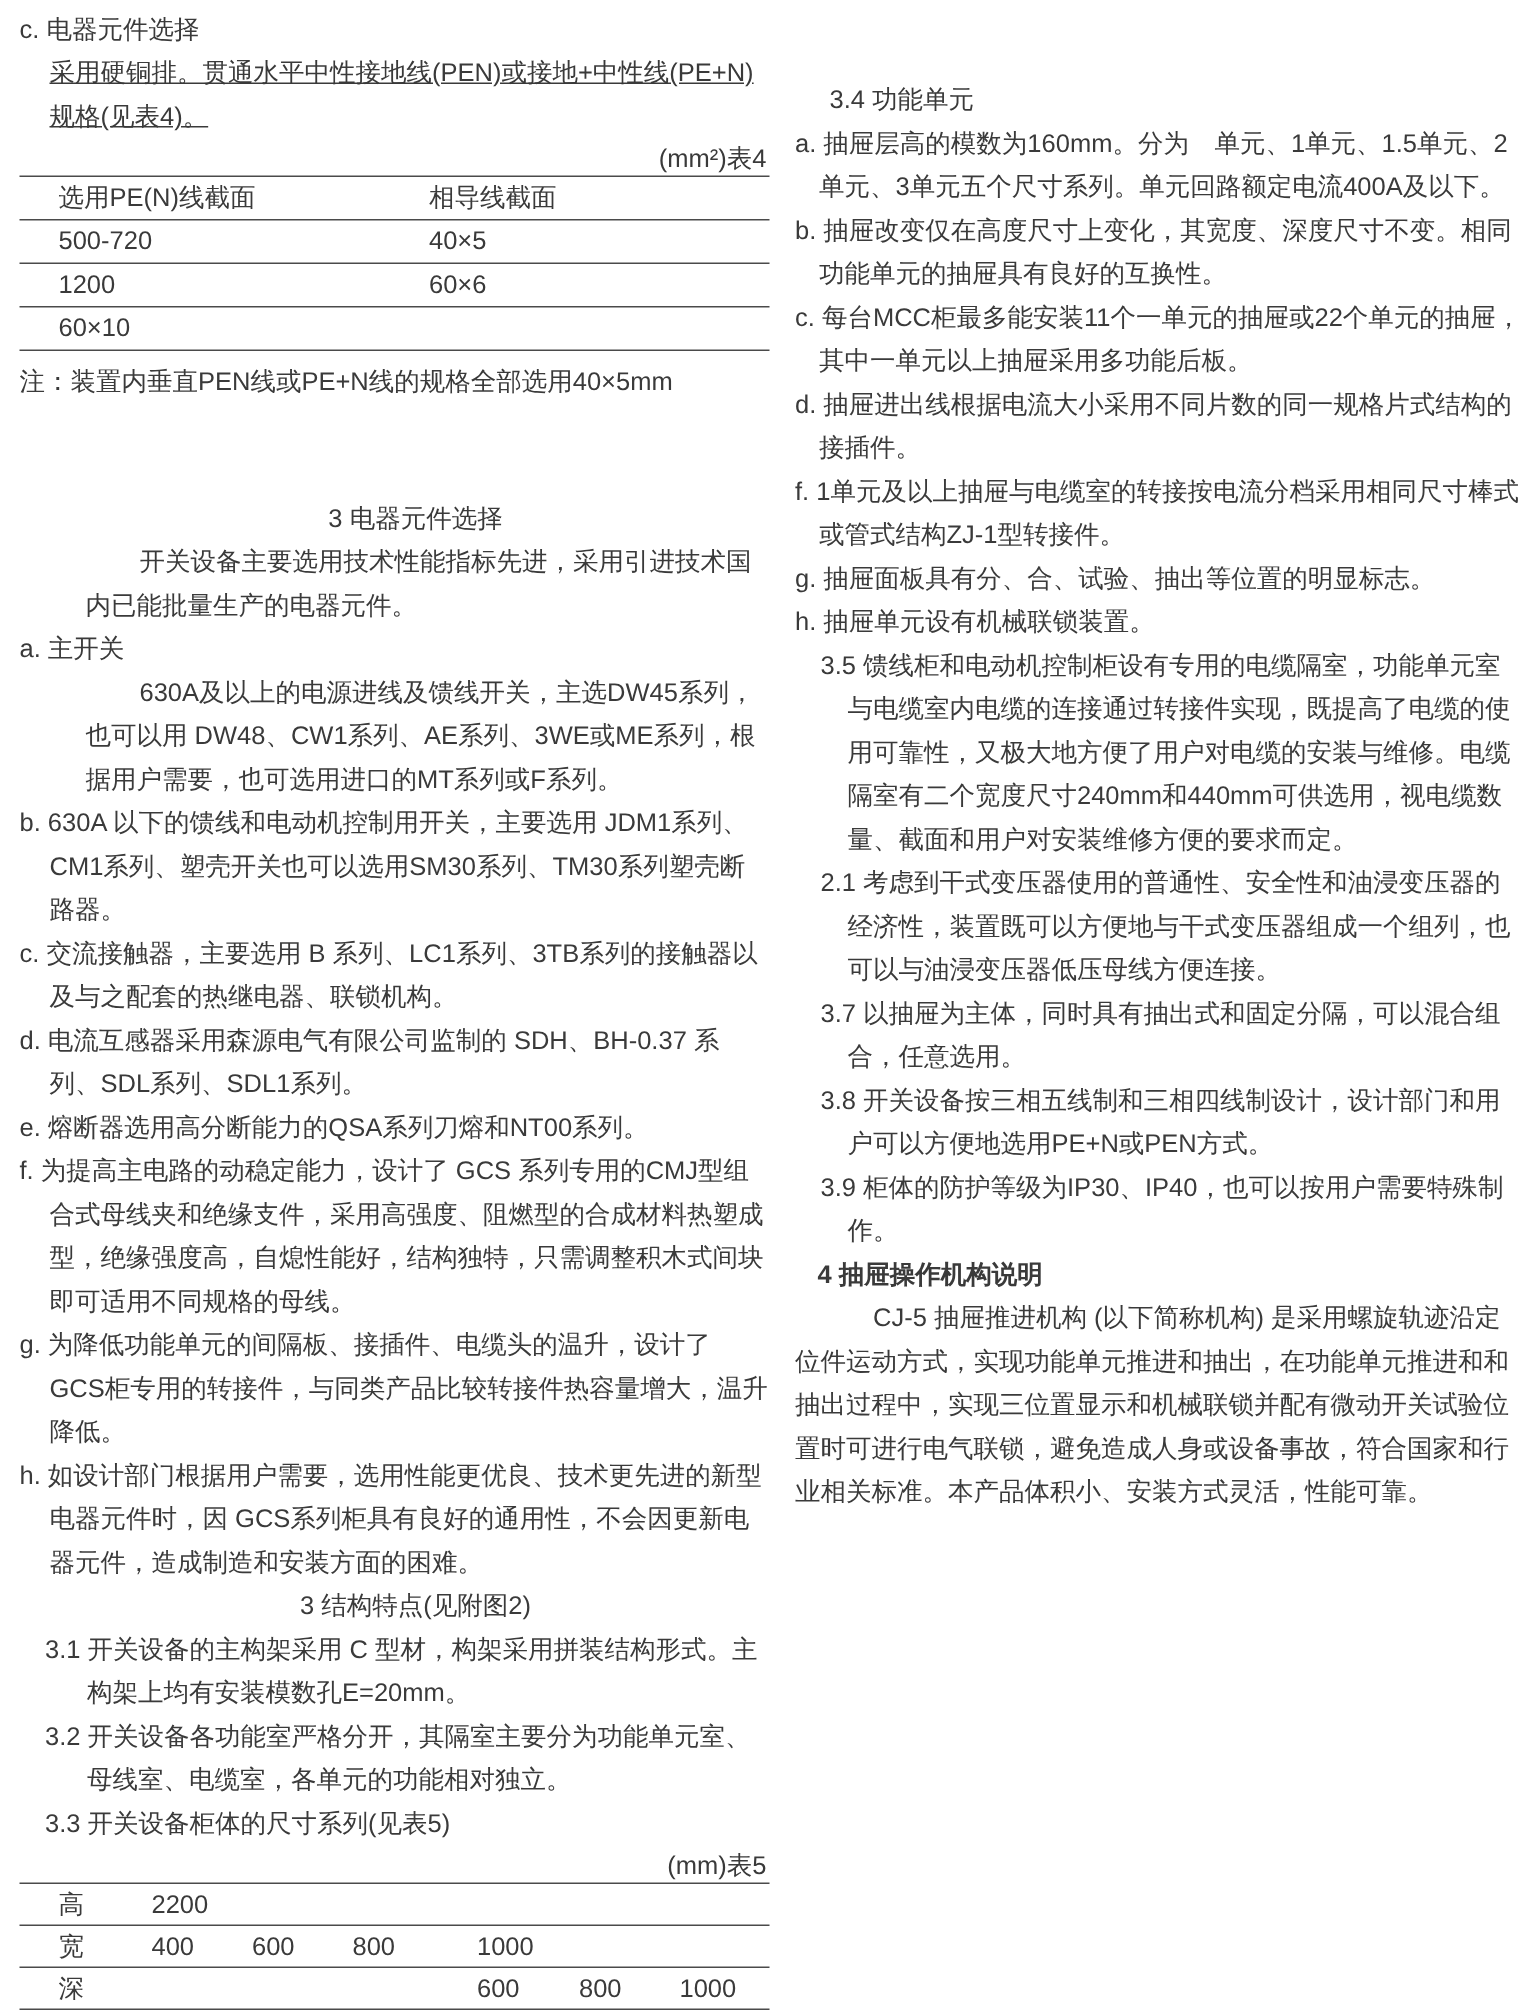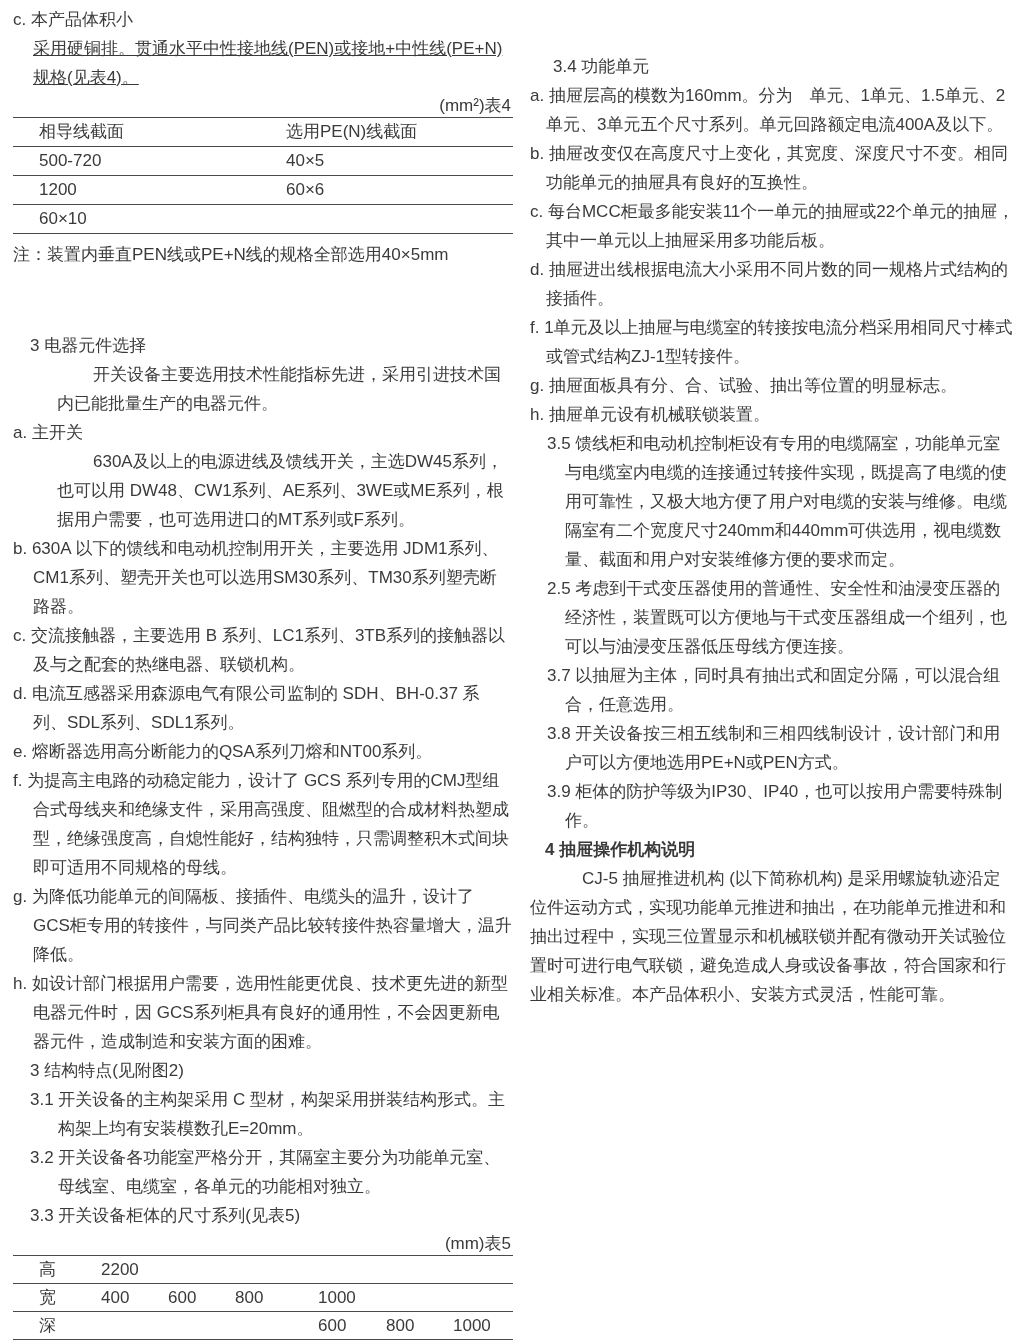--- a/index.html
+++ b/index.html
@@ -11,21 +11,21 @@
   }
   .page { position:relative; width:1015px; height:1344px; background:#fff; }
   .col  { position:absolute; top:0; font-size:17px; line-height:29px; }
   .col-left  { left:13px;  width:500px; padding-top:5px; }
   .col-right { left:530px; width:485px; padding-top:52px; }
   p { margin:0; padding:0; }
 
   
   .col-left .item      { padding-left:20px; text-indent:-20px; }
   .col-left .item-body { padding-left:20px;text-decoration:underline; }
-  .col-left .section   { margin-left:17px; }
+  .col-left .section   { margin-left:28px;text-align:center; }
   .col-left .num       { margin-left:17px; padding-left:28px; text-indent:-28px; }
   .col-left .para      { text-indent:36px;margin-left:44px; }
   .gap                 { margin-top:62px; }
   .note                { margin-top:6px; }
 
   
   .col-right .item     { padding-left:16px; text-indent:-16px; }
   .col-right .section  { margin-left:23px; }
   .col-right .sec4     { margin-left:15px;font-weight:bold; }
   .col-right .num      { margin-left:17px; padding-left:18px; text-indent:-18px; }
@@ -39,28 +39,28 @@
   .t4 .trow { grid-template-columns:247px 1fr; height:28px; line-height:28px; }
   .t5 .trow { grid-template-columns:62px 67px 67px 83px 68px 67px 1fr; height:27px; line-height:27px; }
   .tcell { overflow:hidden; white-space:nowrap; }
 </style>
 </head>
 <body>
 
 <div class="page">
 
   <div class="col col-left">
-    <p class="item">c. 本产品体积小</p>
+    <p class="item">c. 电器元件选择</p>
     <p class="item-body">采用硬铜排。贯通水平中性接地线(PEN)或接地+中性线(PE+N)规格(见表4)。</p>
 
     <div class="tbl-cap">(mm²)表4</div>
     <div class="tbl t4">
       <div class="trow">
+        <div class="tcell">选用PE(N)线截面</div>
         <div class="tcell">相导线截面</div>
-        <div class="tcell">选用PE(N)线截面</div>
       </div>
       <div class="trow">
         <div class="tcell">500-720</div>
         <div class="tcell">40×5</div>
       </div>
       <div class="trow">
         <div class="tcell">1200</div>
         <div class="tcell">60×6</div>
       </div>
       <div class="trow">
@@ -120,21 +120,21 @@
   <div class="col col-right">
     <p class="section">3.4 功能单元</p>
     <p class="item">a. 抽屉层高的模数为160mm。分为　单元、1单元、1.5单元、2单元、3单元五个尺寸系列。单元回路额定电流400A及以下。</p>
     <p class="item">b. 抽屉改变仅在高度尺寸上变化，其宽度、深度尺寸不变。相同功能单元的抽屉具有良好的互换性。</p>
     <p class="item">c. 每台MCC柜最多能安装11个一单元的抽屉或22个单元的抽屉，其中一单元以上抽屉采用多功能后板。</p>
     <p class="item">d. 抽屉进出线根据电流大小采用不同片数的同一规格片式结构的接插件。</p>
     <p class="item">f. 1单元及以上抽屉与电缆室的转接按电流分档采用相同尺寸棒式或管式结构ZJ-1型转接件。</p>
     <p class="item">g. 抽屉面板具有分、合、试验、抽出等位置的明显标志。</p>
     <p class="item">h. 抽屉单元设有机械联锁装置。</p>
     <p class="num">3.5 馈线柜和电动机控制柜设有专用的电缆隔室，功能单元室与电缆室内电缆的连接通过转接件实现，既提高了电缆的使用可靠性，又极大地方便了用户对电缆的安装与维修。电缆隔室有二个宽度尺寸240mm和440mm可供选用，视电缆数量、截面和用户对安装维修方便的要求而定。</p>
-    <p class="num">2.5 考虑到干式变压器使用的普通性、安全性和油浸变压器的经济性，装置既可以方便地与干式变压器组成一个组列，也可以与油浸变压器低压母线方便连接。</p>
+    <p class="num">2.1 考虑到干式变压器使用的普通性、安全性和油浸变压器的经济性，装置既可以方便地与干式变压器组成一个组列，也可以与油浸变压器低压母线方便连接。</p>
     <p class="num">3.7 以抽屉为主体，同时具有抽出式和固定分隔，可以混合组合，任意选用。</p>
     <p class="num">3.8 开关设备按三相五线制和三相四线制设计，设计部门和用户可以方便地选用PE+N或PEN方式。</p>
     <p class="num">3.9 柜体的防护等级为IP30、IP40，也可以按用户需要特殊制作。</p>
     <p class="sec4">4 抽屉操作机构说明</p>
     <p class="para-3">CJ-5 抽屉推进机构 (以下简称机构) 是采用螺旋轨迹沿定位件运动方式，实现功能单元推进和抽出，在功能单元推进和和抽出过程中，实现三位置显示和机械联锁并配有微动开关试验位置时可进行电气联锁，避免造成人身或设备事故，符合国家和行业相关标准。本产品体积小、安装方式灵活，性能可靠。</p>
   </div>
 
 </div>
 
 </body></html>

